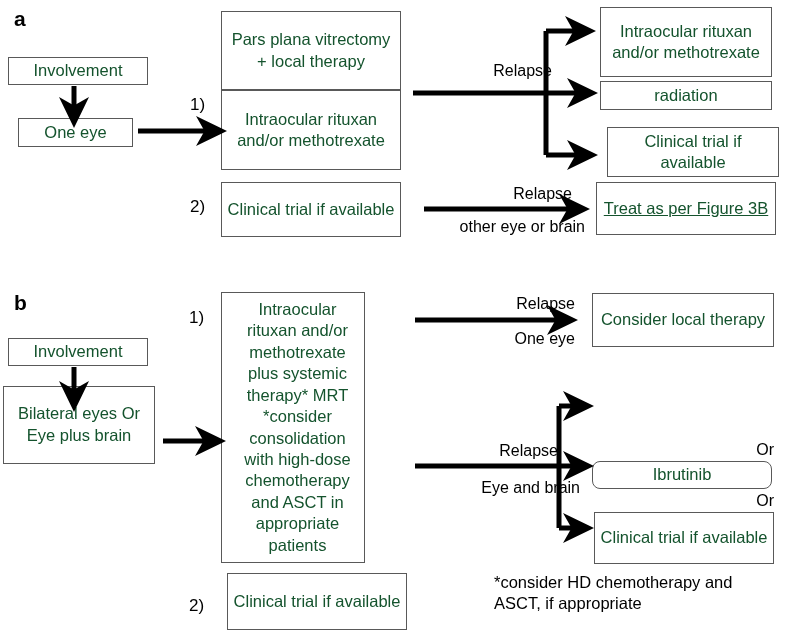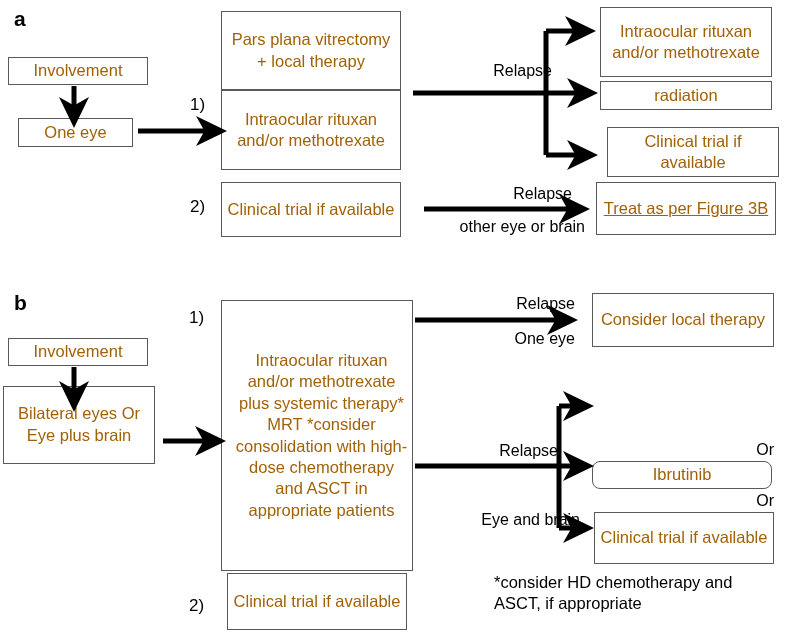--- a/index.html
+++ b/index.html
@@ -30,21 +30,21 @@
     box-sizing: border-box;
     border: 1.6px solid #595959;
     background: #ffffff;
     display: flex;
     align-items: center;
     justify-content: center;
     text-align: center;
     font-size: 16.5px;
     line-height: 1.30;
     padding: 1px 3px;
-    color: #a16207;
+    color: #14532d;
   }
   .freetext {
     position: absolute;
     font-size: 16px;
     line-height: 1.30;
     text-align: right;
     color: #000;
     white-space: pre-line;
   }
   .freetext.left {
@@ -102,29 +102,29 @@
   <div class="panel-label" style="left:14px; top:292px;">b</div>
 
   <div class="box" style="left:8px; top:338px; width:140px; height:28px;">Involvement</div>
 
   <div class="box" style="left:3px; top:386px; width:152px; height:78px; line-height:1.32;">Bilateral eyes Or Eye plus brain</div>
 
   <div class="numlabel" style="left:189px; top:309px;">1)</div>
 
   <div class="numlabel" style="left:189px; top:597px;">2)</div>
 
-  <div class="box" style="left:221px; top:300px; width:192px; height:271px; line-height:1.30;padding-left:12px;">Intraocular rituxan and/or methotrexate plus systemic therapy* MRT *consider consolidation with high-dose chemotherapy and ASCT in appropriate patients</div>
+  <div class="box" style="left:221px; top:292px; width:144px; height:271px; line-height:1.30;padding-left:12px;">Intraocular rituxan and/or methotrexate plus systemic therapy* MRT *consider consolidation with high-dose chemotherapy and ASCT in appropriate patients</div>
 
   <div class="box" style="left:227px; top:573px; width:180px; height:57px;">Clinical trial if available</div>
 
   <div class="freetext" style="left:455px; top:294px; width:120px;">Relapse</div>
   <div class="freetext" style="left:455px; top:329px; width:120px;">One eye</div>
 
   <div class="freetext" style="left:438px; top:441px; width:120px;">Relapse</div>
-  <div class="freetext" style="left:420px; top:478px; width:160px;margin-top:32px;">Eye and brain</div>
+  <div class="freetext" style="left:420px; top:478px; width:160px;">Eye and brain</div>
 
   <div class="box" style="left:592px; top:293px; width:182px; height:54px;">Consider local therapy</div>
 
 
   <div class="freetext" style="left:594px; top:440px; width:180px;">Or</div>
 
   <div class="box" style="left:592px; top:461px; width:180px; height:28px;border-radius:8px;">Ibrutinib</div>
 
   <div class="freetext" style="left:594px; top:491px; width:180px;">Or</div>
 

